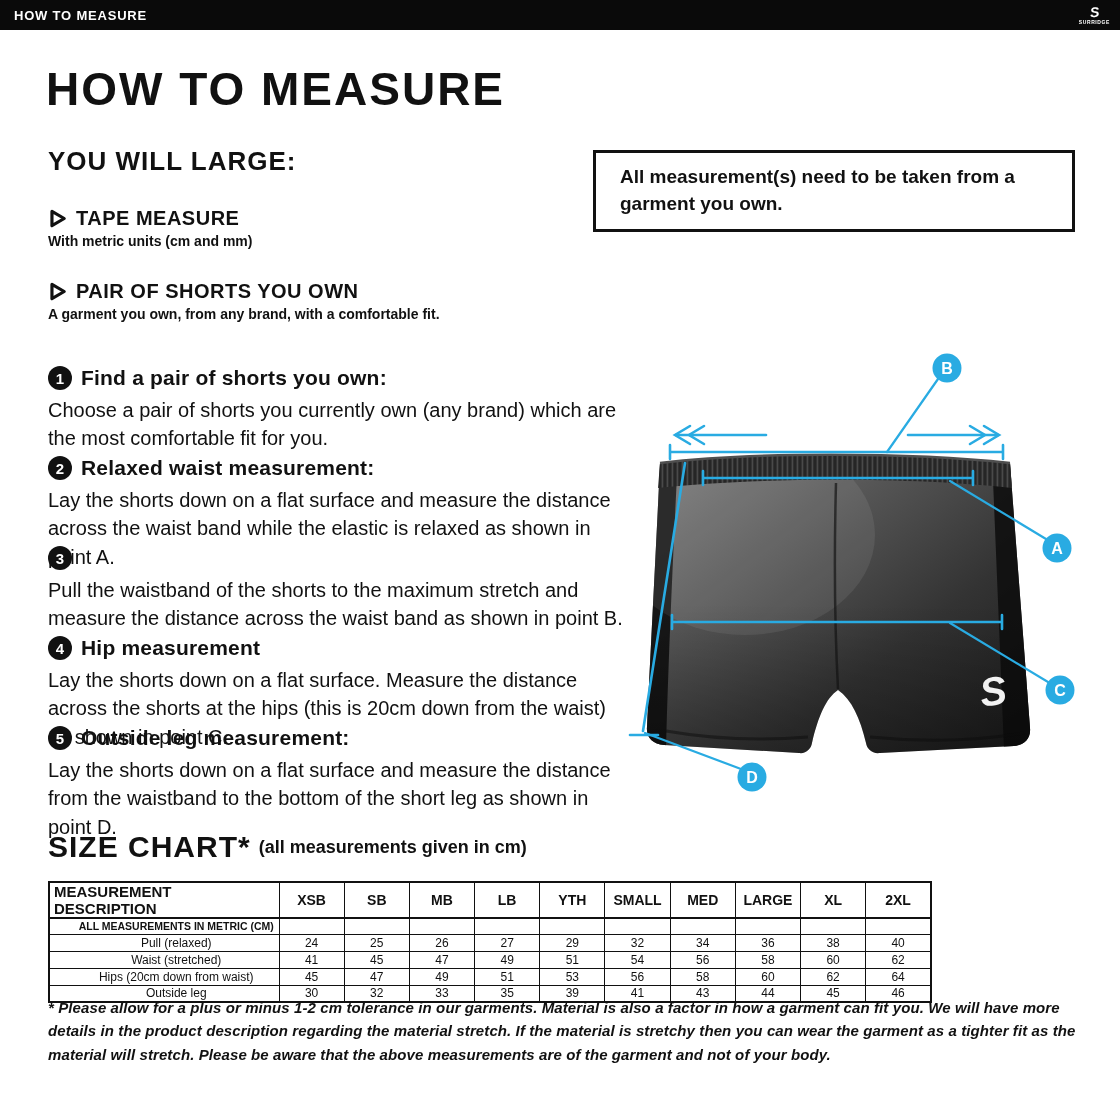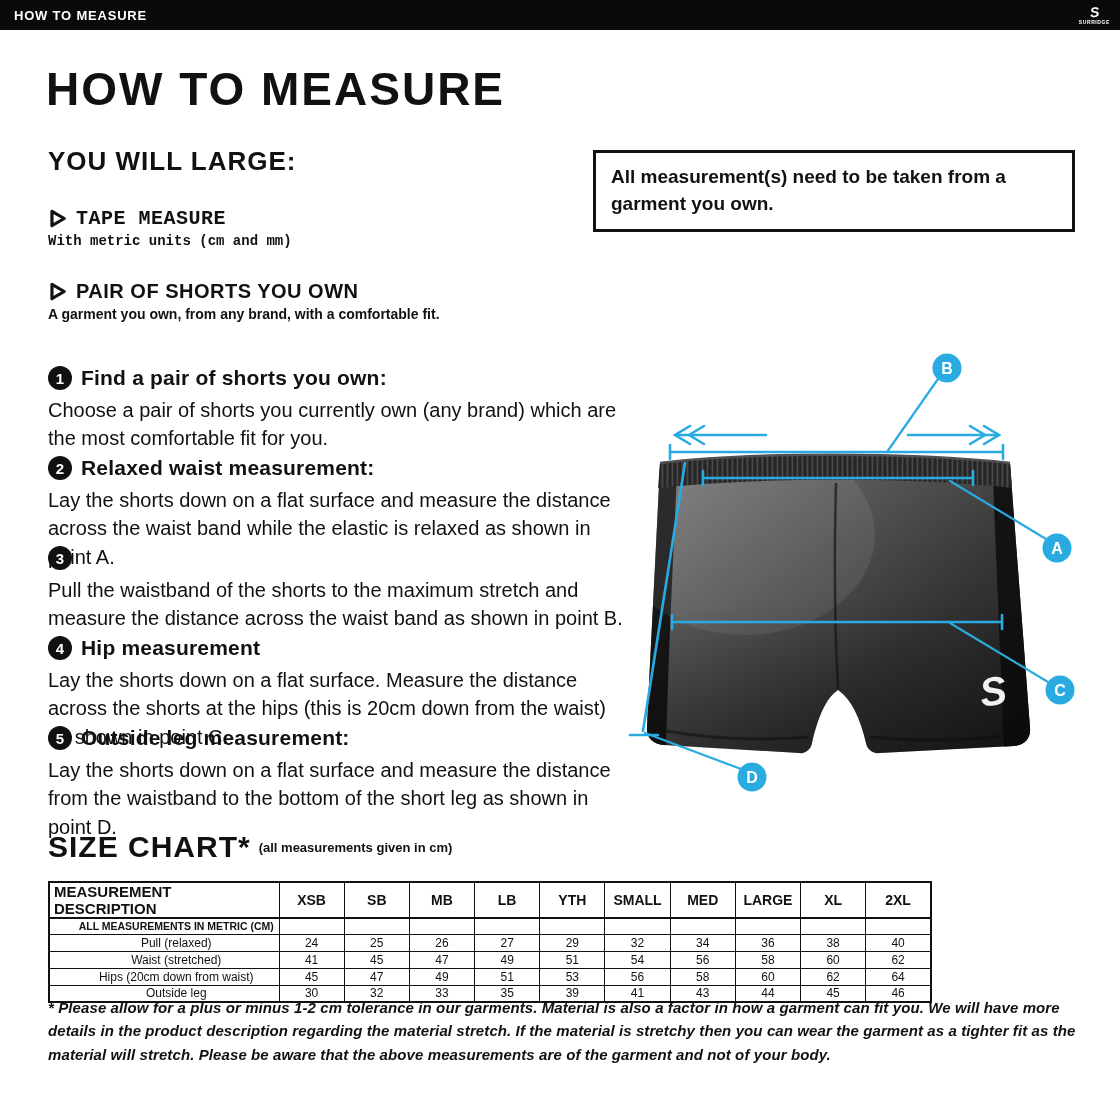--- a/index.html
+++ b/index.html
@@ -15,36 +15,36 @@
 
   .page-title { position:absolute; left:46px; top:62px; font-size:46px; font-weight:800; letter-spacing:2px; }
 
   .ywn-heading { position:absolute; left:48px; top:146px; font-size:26px; font-weight:800; letter-spacing:1px; }
 
   .need-item { position:absolute; left:48px; width:560px; }
   .need-item .row { display:flex; align-items:center; gap:9px; }
   .need-item .tri { width:19px; height:19px; flex:0 0 auto; }
   .need-item .title { font-size:20px; font-weight:800; letter-spacing:.5px; }
   .need-item .desc { font-size:14px; font-weight:700; margin-top:3px; }
-  #need-1 { top:207px;font-family:Liberation Mono, monospace; } #need-2 { top:280px; }
-
-  .note-box { position:absolute; left:593px; top:150px; width:482px; height:82px; border:3px solid #111; padding:11px 15px; font-size:19px; font-weight:700; line-height:1.4; }
+  #need-1 { top:207px; } #need-2 { top:280px; }
+
+  .note-box { position:absolute; left:593px; top:150px; width:482px; height:82px; border:3px solid #111; padding:11px 24px; font-size:19px; font-weight:700; line-height:1.4; }
 
   .step { position:absolute; left:48px; width:578px; }
   .step .head { display:flex; align-items:center; gap:9px; }
   .step .num { width:24px; height:24px; border-radius:50%; background:#111; color:#fff; font-size:15px; font-weight:800; display:flex; align-items:center; justify-content:center; flex:0 0 auto; }
   .step .title { font-size:21px; font-weight:800; letter-spacing:.2px; }
   .step .desc { font-size:20px; font-weight:400; line-height:1.42; margin-top:6px; }
   #step-1 { top:366px; } #step-2 { top:456px; } #step-3 { top:546px; } #step-4 { top:636px; } #step-5 { top:726px; }
 
   .diagram { position:absolute; left:620px; top:345px; width:470px; height:470px; }
 
   .sc-heading { position:absolute; left:48px; top:830px; display:flex; align-items:center; gap:8px; }
   .sc-heading .big { font-size:30px; font-weight:800; letter-spacing:1px; }
-  .sc-heading .small { font-size:13px; font-weight:700; }
+  .sc-heading .small { font-size:18px; font-weight:700; }
 
   table.size-chart { position:absolute; left:48px; top:881px; width:884px; border-collapse:collapse; table-layout:fixed; border:2px solid #111; }
   .size-chart th, .size-chart td { border:1px solid #111; padding:0 4px; }
   .size-chart col.c0 { width:230px; }
   .size-chart thead th { height:29px; font-size:14px; font-weight:700; border-bottom:2px solid #111; }
   .size-chart thead th.first { text-align:left; font-size:15px; }
   .size-chart td { height:17px; font-size:12px; text-align:center; }
   .size-chart td.label { text-align:center;padding-left:28px; }
   .size-chart tr.metric td { font-size:10.5px; font-weight:700; height:16px; }
 

